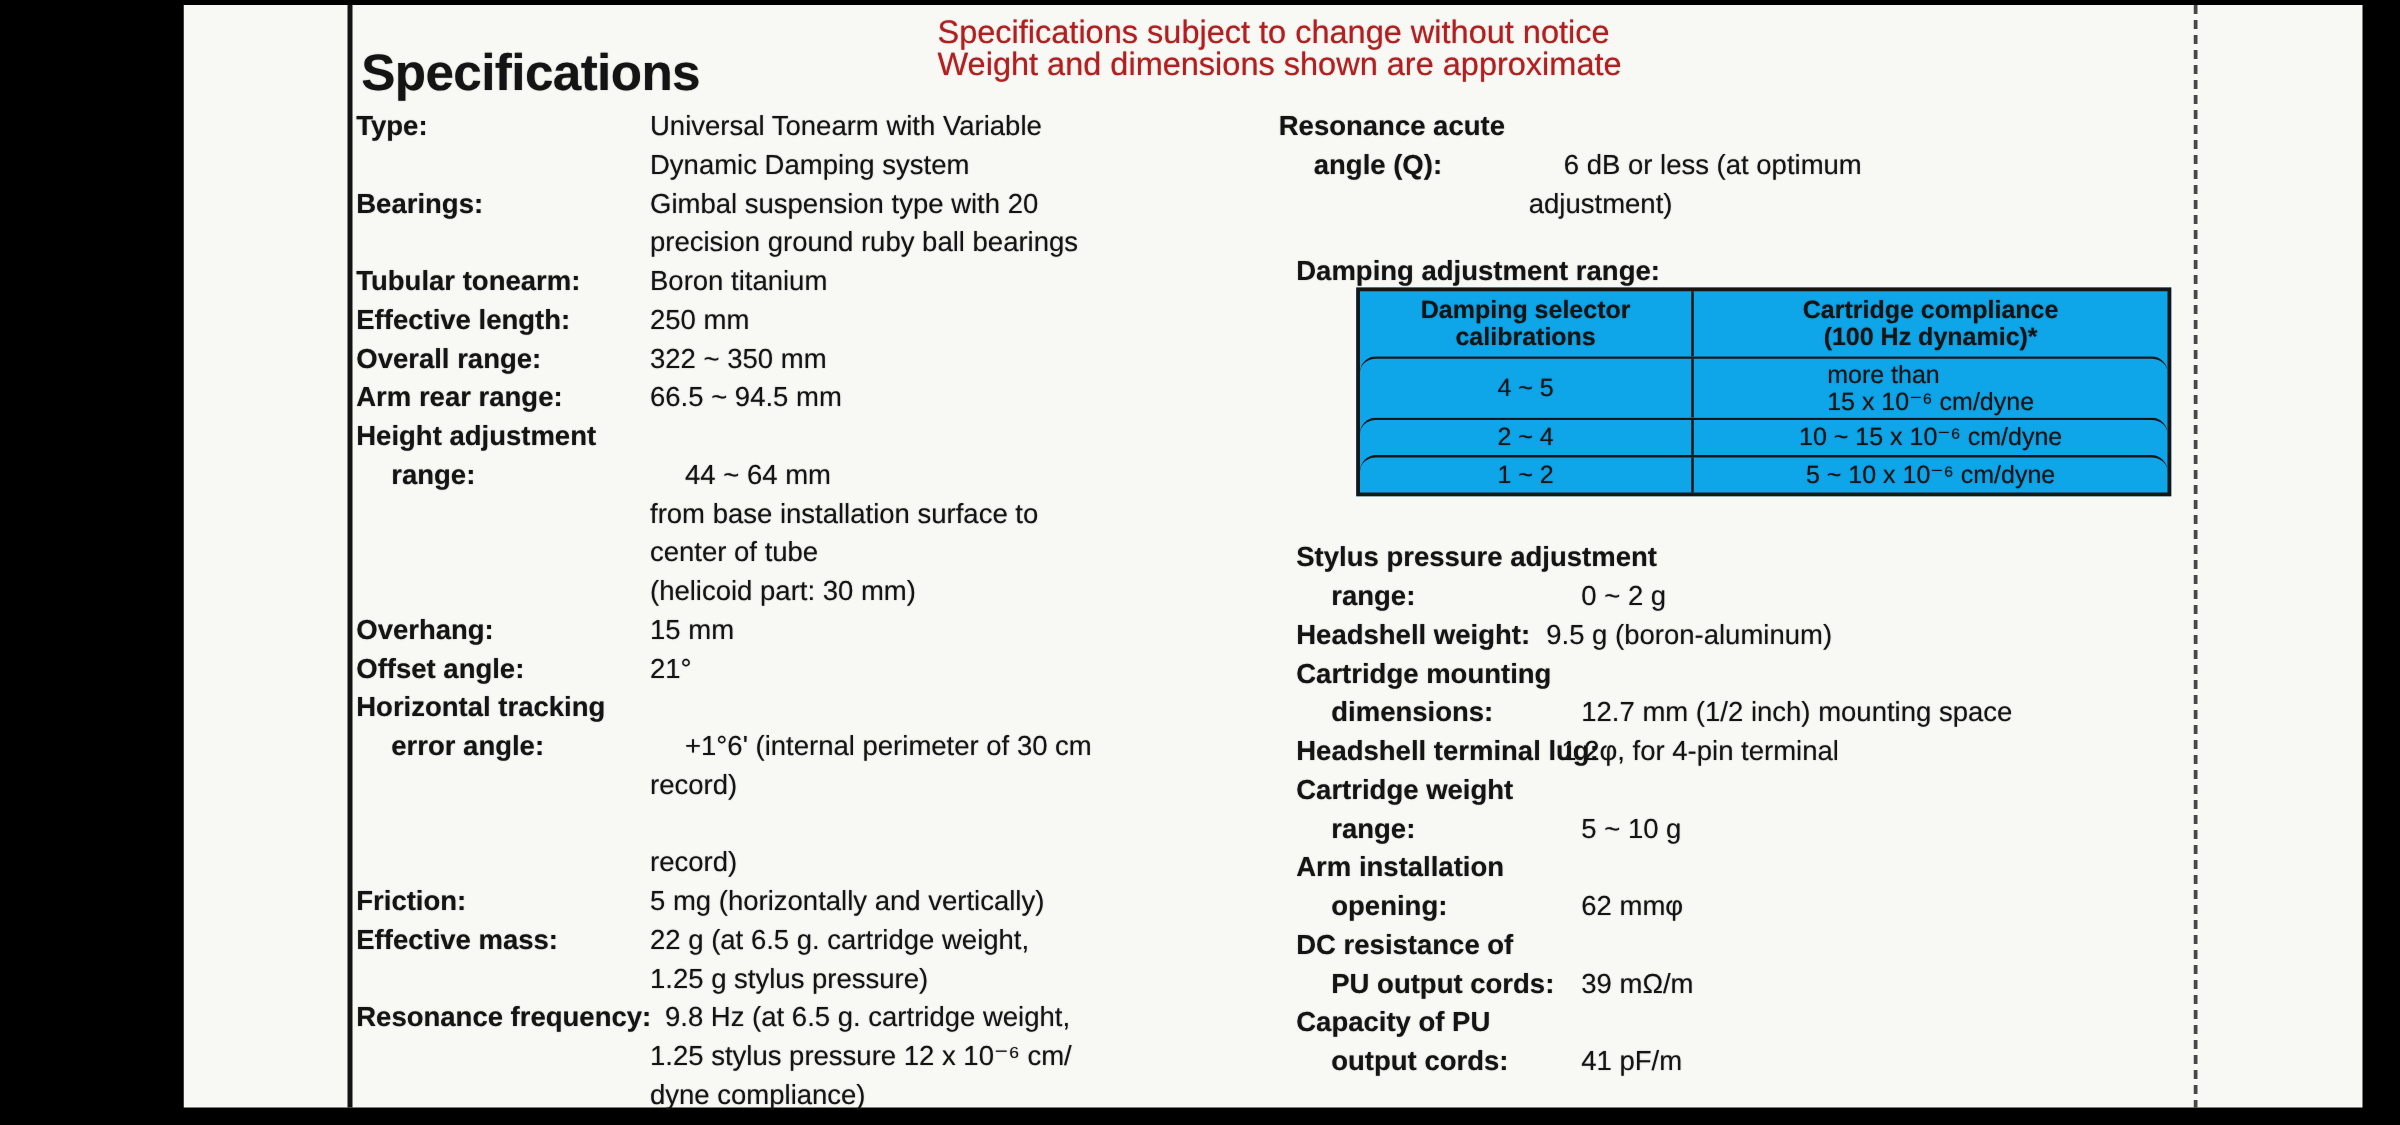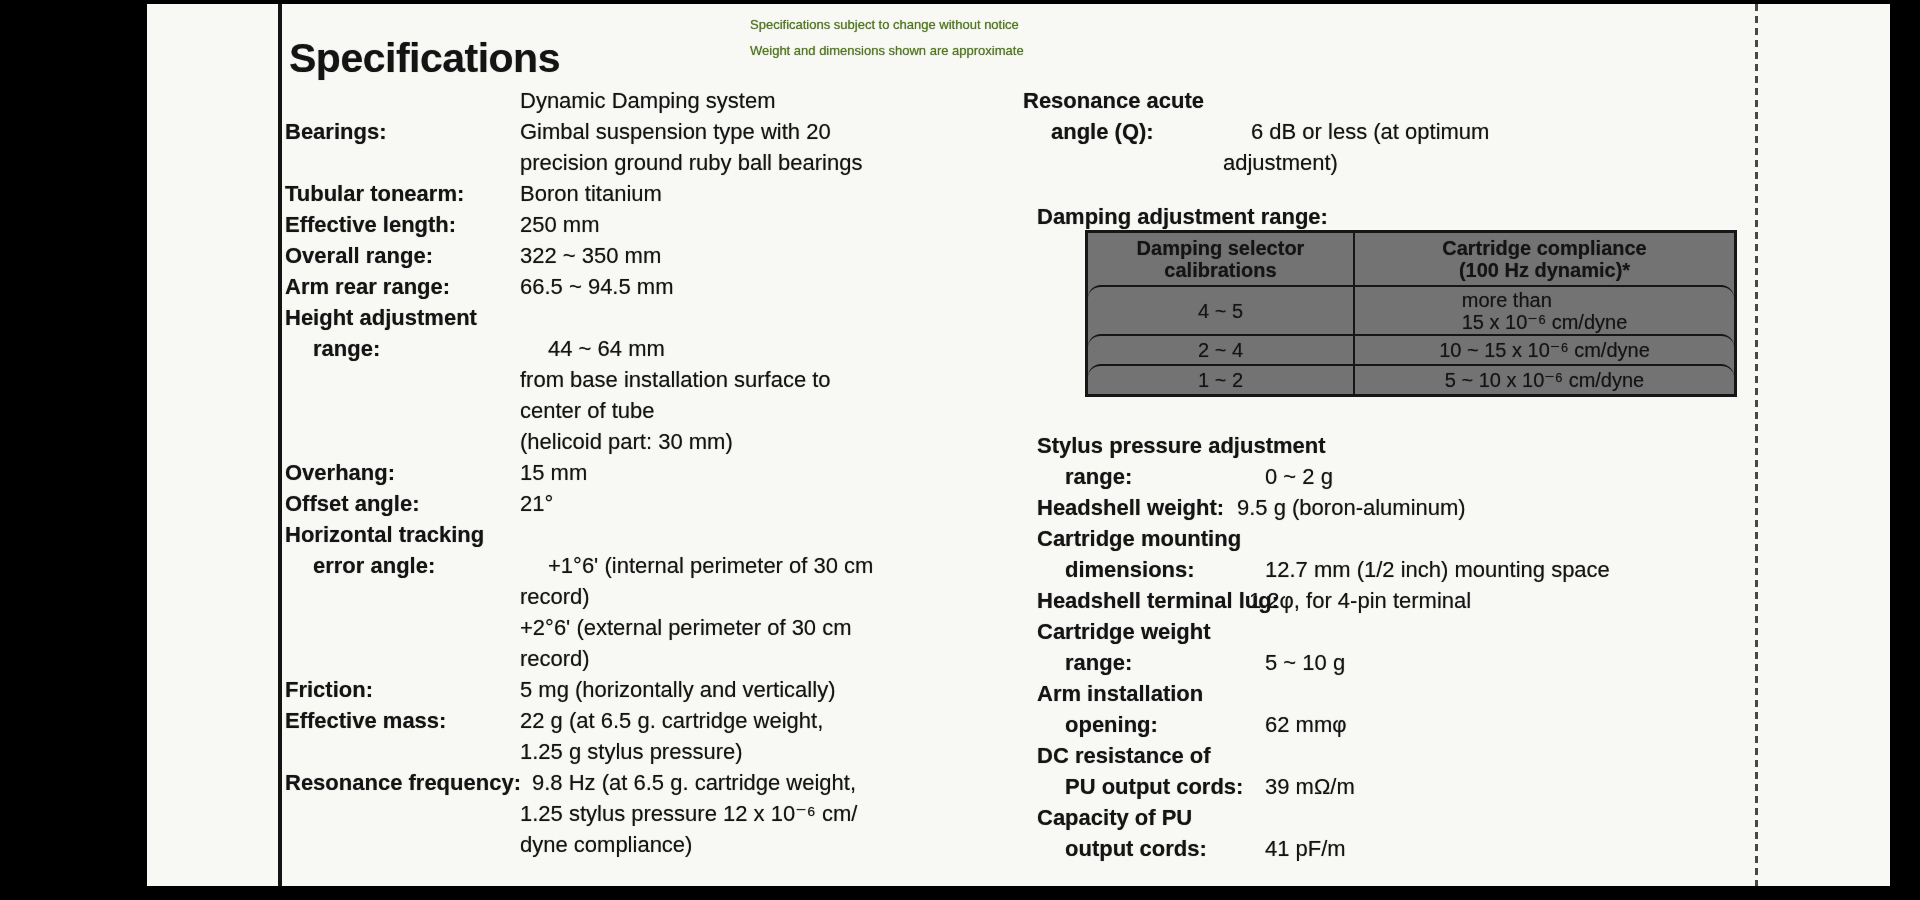--- a/index.html
+++ b/index.html
@@ -7,38 +7,38 @@
   .screen{position:relative;width:1920px;height:900px;background:#000;}
 
   .page{position:absolute;left:147px;top:4px;width:1743px;height:882px;background:#f8f8f5;color:#141414;}
   .t{text-shadow:0 0 1px rgba(20,20,20,.5);}
 
   .vrule-solid{position:absolute;left:131px;top:0;width:4px;height:100%;background:#131313;}
   .vrule-dashed{position:absolute;left:1608px;top:0;width:3px;height:100%;opacity:.8;
       background:repeating-linear-gradient(to bottom,#1c1c1c 0 7px,transparent 7px 12px);}
 
   .title{position:absolute;left:142px;top:4px;font-size:41px;font-weight:700;letter-spacing:-.5px;white-space:nowrap;}
-  .notice{position:absolute;left:603px;top:8px;font-size:13px;line-height:26px;color:#4d7c0f;white-space:nowrap;}
+  .notice{position:absolute;left:603px;top:8px;font-size:26px;line-height:26px;color:#b91c1c;white-space:nowrap;}
 
   .col{position:absolute;white-space:nowrap;}
   .spec-row{display:flex;height:31px;line-height:31px;font-size:22px;}
   .lbl{font-weight:700;flex:0 0 auto;}
   .val{font-weight:400;}
   #col-left{left:138px;top:81px;}
   #col-left .lbl{width:235px;}
   #col-right-top{left:876px;top:81px;}
   #col-right-top .lbl{width:200px;}
   #col-right-bottom{left:890px;top:426px;}
   #col-right-bottom .lbl{width:200px;}
   .spec-row.tight .lbl{width:auto;margin-right:12px;}
   .lbl.ind{padding-left:28px;}
 
   .dheading{position:absolute;left:890px;top:200px;font-size:22px;font-weight:700;white-space:nowrap;text-align:right;}
 
-  .dtable{position:absolute;left:938px;top:226px;width:652px;border:3px solid #161616;box-sizing:border-box;background:#737373;}
+  .dtable{position:absolute;left:938px;top:226px;width:652px;border:3px solid #161616;box-sizing:border-box;background:#0ea5e9;}
   .trow{display:grid;grid-template-columns:267px 1fr;}
   .trow + .trow{border-top:2px solid #161616;border-radius:13px;}
   .trow.head{height:52px;}
   .trow.r0{height:47px;}
   .trow.r1,.trow.r2{height:28px;}
   .cell{border-right:2px solid #161616;display:flex;align-items:center;justify-content:center;overflow:hidden;}
   .cell:last-child{border-right:none;}
   .cell .inner{display:inline-block;white-space:pre-line;text-align:center;font-size:20px;line-height:22px;}
   .head .cell .inner{font-weight:700;}
   .r0 .cell:last-child .inner{text-align:left;}
@@ -54,20 +54,24 @@
 
     <h1 class="title t">Specifications</h1>
 
     <div class="notice">
       <div class="t">Specifications subject to change without notice</div>
       <div class="t">Weight and dimensions shown are approximate</div>
     </div>
 
     <div class="col" id="col-left">
         <div class="spec-row">
+          <span class="lbl t">Type:</span>
+          <span class="val t">Universal Tonearm with Variable</span>
+        </div>
+        <div class="spec-row">
           <span class="lbl t"></span>
           <span class="val t">Dynamic Damping system</span>
         </div>
         <div class="spec-row">
           <span class="lbl t">Bearings:</span>
           <span class="val t">Gimbal suspension type with 20</span>
         </div>
         <div class="spec-row">
           <span class="lbl t"></span>
           <span class="val t">precision ground ruby ball bearings</span>
@@ -123,21 +127,20 @@
         <div class="spec-row">
           <span class="lbl t ind">error angle:</span>
           <span class="val t">+1°6' (internal perimeter of 30 cm</span>
         </div>
         <div class="spec-row">
           <span class="lbl t"></span>
           <span class="val t">record)</span>
         </div>
         <div class="spec-row">
           <span class="lbl t"></span>
-          <span class="val t">+2°6' (external perimeter of 30 cm</span>
         </div>
         <div class="spec-row">
           <span class="lbl t"></span>
           <span class="val t">record)</span>
         </div>
         <div class="spec-row">
           <span class="lbl t">Friction:</span>
           <span class="val t">5 mg (horizontally and vertically)</span>
         </div>
         <div class="spec-row">

